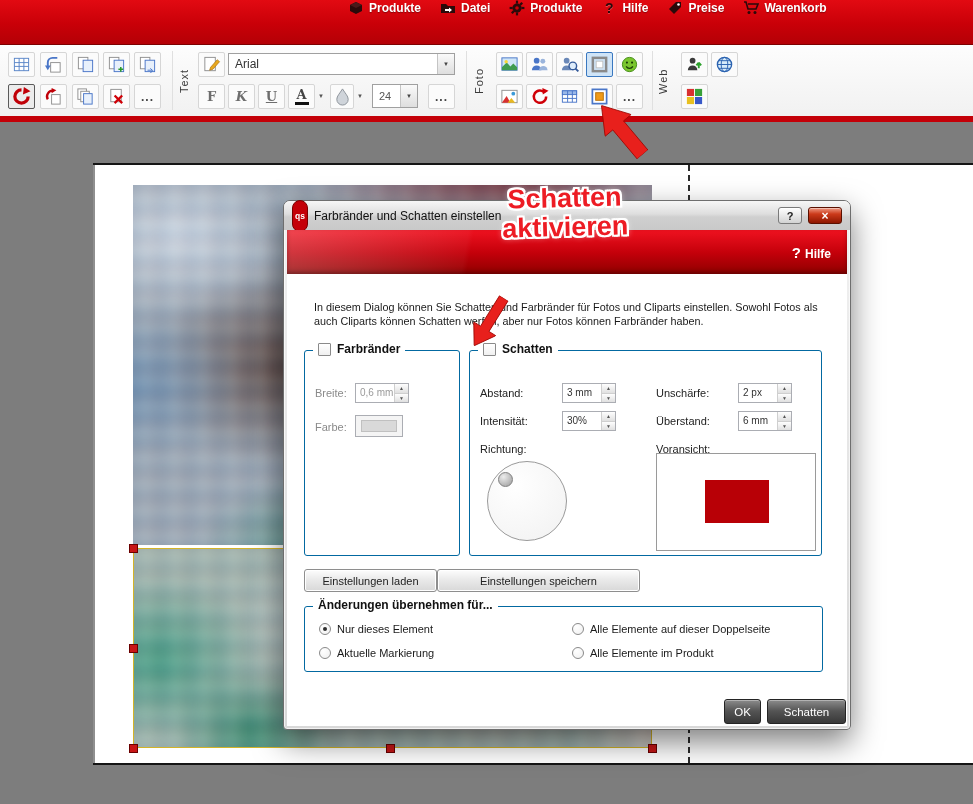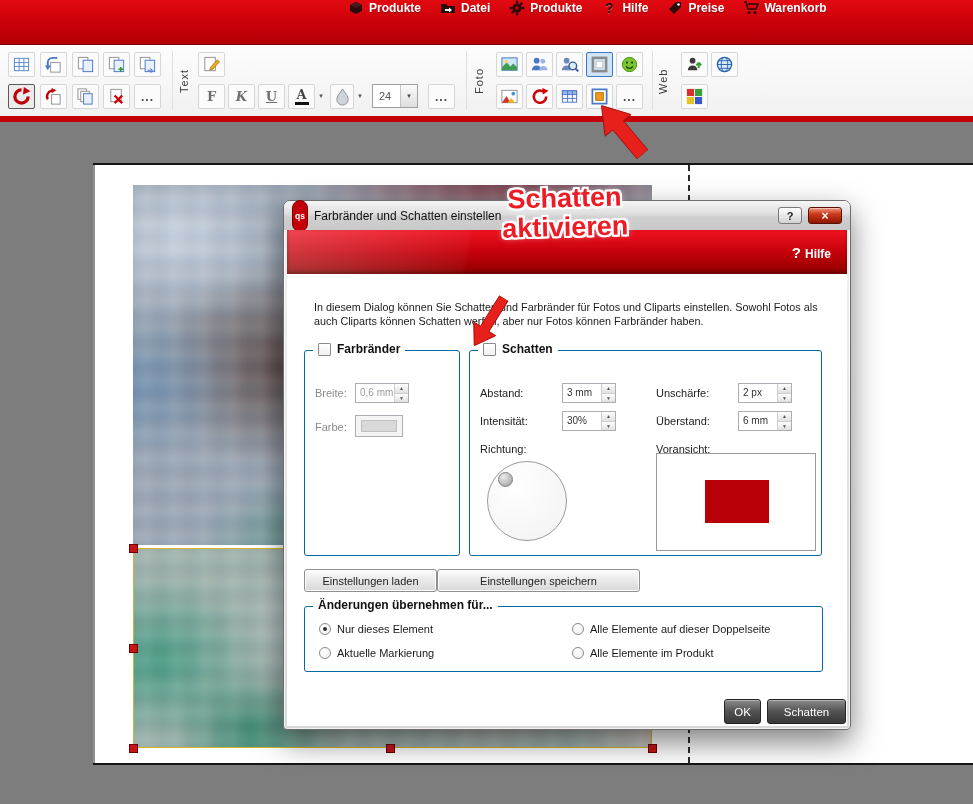--- a/index.html
+++ b/index.html
@@ -293,20 +293,24 @@
 
     <div class="sep" style="left:172px;"></div>
     <span class="vlabel" style="left:178px; top:11px;">Text</span>
 
     <div class="tbtn" style="left:198px; top:7px;">
       <svg viewBox="0 0 20 20">
           <rect x="3" y="2.5" width="11" height="14" fill="#fff" stroke="#909090"></rect>
           <path d="M9 13 l7 -8 2.5 2 -7 8 -3.5 1 z" fill="#e8a81e" stroke="#a87010" stroke-width="0.7"></path>
         </svg>
     </div>
+    <div class="combo" style="left:228px; top:8px; width:227px;">
+      <span class="combo-val">Arial</span>
+      <span class="combo-arrow">▼</span>
+    </div>
     <div class="tbtn" style="left:198px; top:39px;">
       <span class="fmt">F</span>
     </div>
     <div class="tbtn" style="left:228px; top:39px;">
       <span class="fmt it">K</span>
     </div>
     <div class="tbtn" style="left:258px; top:39px;">
       <span class="fmt un">U</span>
     </div>
     <div class="tbtn abtn" style="left:288px; top:39px;">

